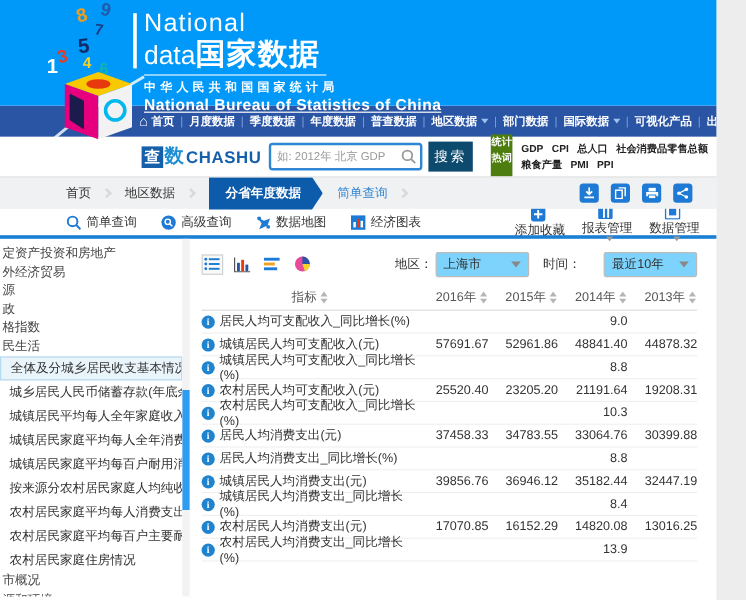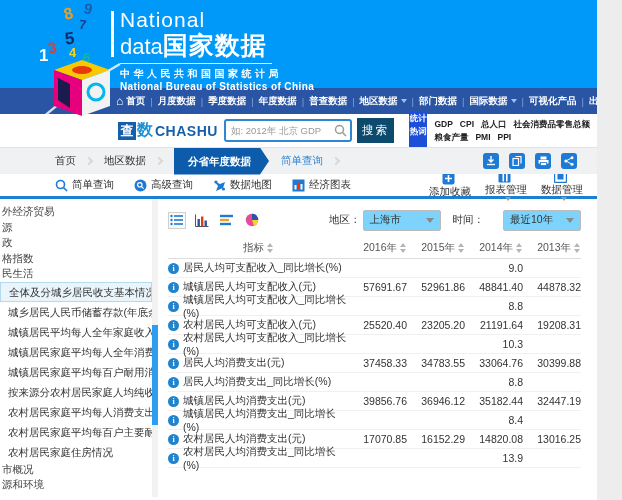--- a/index.html
+++ b/index.html
@@ -20,41 +20,41 @@
   .d6 { left:45px; top:51px; font-size:13px; color:#12b5ae; }
   .d7 { left:1px;  top:47px; font-size:17px; color:#ffffff; }
   .d8 { left:47px; top:63px; font-size:15px; color:#e84a9a; }
   .brand-bar { position:absolute; left:111px; top:11px; width:3px; height:46px; background:#fff; }
   .brand { position:absolute; left:120px; top:8px; color:#fff; }
   .brand .t1 { font-size:21px; letter-spacing:1px; line-height:24px; }
   .brand .t2 { font-size:22px; line-height:26px; }
   .brand .t2 .cn { font-size:25px; font-weight:bold; letter-spacing:1px; }
   .brand .rule { width:152px; height:1px; background:rgba(255,255,255,.9); margin:3px 0 3px 0; }
   .brand .sub-cn { font-size:10px; font-weight:bold; letter-spacing:3.5px; }
-  .brand .sub-en { font-size:10px; font-weight:bold; letter-spacing:.4px; }
+  .brand .sub-en { font-size:13px; font-weight:bold; letter-spacing:.4px;text-decoration:underline; }
 
   
   .navbar { height:26px; background:#2a55a5; display:flex; align-items:center; padding-left:116px; color:#fff; white-space:nowrap; overflow:hidden; }
   .nav-item { display:flex; align-items:center; font-size:9.5px; font-weight:bold; cursor:pointer; }
   .nav-item + .nav-item::before { content:"|"; color:#7da0d8; font-weight:normal; margin:0 5px; }
   .home-ico { font-size:12px; margin-right:3px; line-height:10px; }
   .nav-caret { width:0; height:0; border-left:3.5px solid transparent; border-right:3.5px solid transparent; border-top:4px solid #9fc1ef; margin-left:3px; }
 
   
   .search-row { height:33px; background:#fff; display:flex; align-items:center; padding-left:118px; position:relative; }
   .chashu { display:flex; align-items:center; }
   .chashu .cha { width:18px; height:18px; background:#1660ab; color:#fff; font-size:13px; font-weight:bold; display:flex; align-items:center; justify-content:center; }
   .chashu .shu { color:#1e8fd5; font-size:16px; font-weight:bold; margin-left:1px; }
   .chashu .chen { color:#1660ab; font-size:14px; font-weight:bold; margin-left:2px; letter-spacing:.5px; }
   .search-box { width:128px; height:23px; border:2px solid #2f86d3; border-radius:3px; margin-left:6px; display:flex; align-items:center; padding:0 3px 0 5px; }
   .search-box input { border:none; outline:none; flex:1; min-width:0; font-size:9.5px; color:#555; font-family:inherit; background:transparent; }
   .search-box input::placeholder { color:#999; }
   .mag { flex:0 0 auto; }
   .search-btn { width:58px; height:25px; background:#0c4a6e; color:#fff; font-size:11.5px; display:flex; align-items:center; justify-content:center; margin-left:5px; cursor:pointer; letter-spacing:2px; }
-  .hot-badge { width:29px; height:37px; background:#1d4ed8; color:#fff; font-size:8.5px; font-weight:bold; line-height:12.5px; text-align:center; margin-left:15px; }
+  .hot-badge { width:29px; height:37px; background:#4d7c0f; color:#fff; font-size:8.5px; font-weight:bold; line-height:12.5px; text-align:center; margin-left:15px; }
   .hot-words { margin-left:7px; font-size:8.5px; font-weight:bold; color:#222; line-height:12.5px; white-space:nowrap; }
   .hot-words .hw { margin-right:7px; cursor:pointer; }
 
   
   .breadcrumb { height:27px; background:#f0f1f2; border-top:1px solid #e2e2e2; display:flex; align-items:center; padding-left:55px; font-size:10.5px; color:#333; position:relative; }
   .chev { width:6px; height:6px; border-top:2px solid #d9d9d9; border-right:2px solid #d9d9d9; transform:rotate(45deg); margin:0 12px 0 10px; flex:0 0 auto; }
   .crumb { cursor:pointer; }
   .crumb-wrap { display:flex; align-items:center; }
   .crumb-active { background:#0d5cab; color:#fff; height:27px; line-height:27px; padding:0 18px 0 14px; clip-path:polygon(0 0, calc(100% - 9px) 0, 100% 50%, calc(100% - 9px) 100%, 0 100%); cursor:pointer; font-weight:bold; }
   .crumb-last { color:#2f86d3; margin-left:12px; cursor:pointer; }
@@ -344,20 +344,21 @@
         </span>
         <span>数据管理</span>
         <span class="tb-caret"></span>
       </div>
     </div>
   </div>
 
   <div class="content">
     <div class="sidebar">
 
+        <div class="side-item parent">定资产投资和房地产</div>
 
         <div class="side-item parent">外经济贸易</div>
 
         <div class="side-item parent">源</div>
 
         <div class="side-item parent">政</div>
 
         <div class="side-item parent">格指数</div>
 
         <div class="side-item parent">民生活</div>

